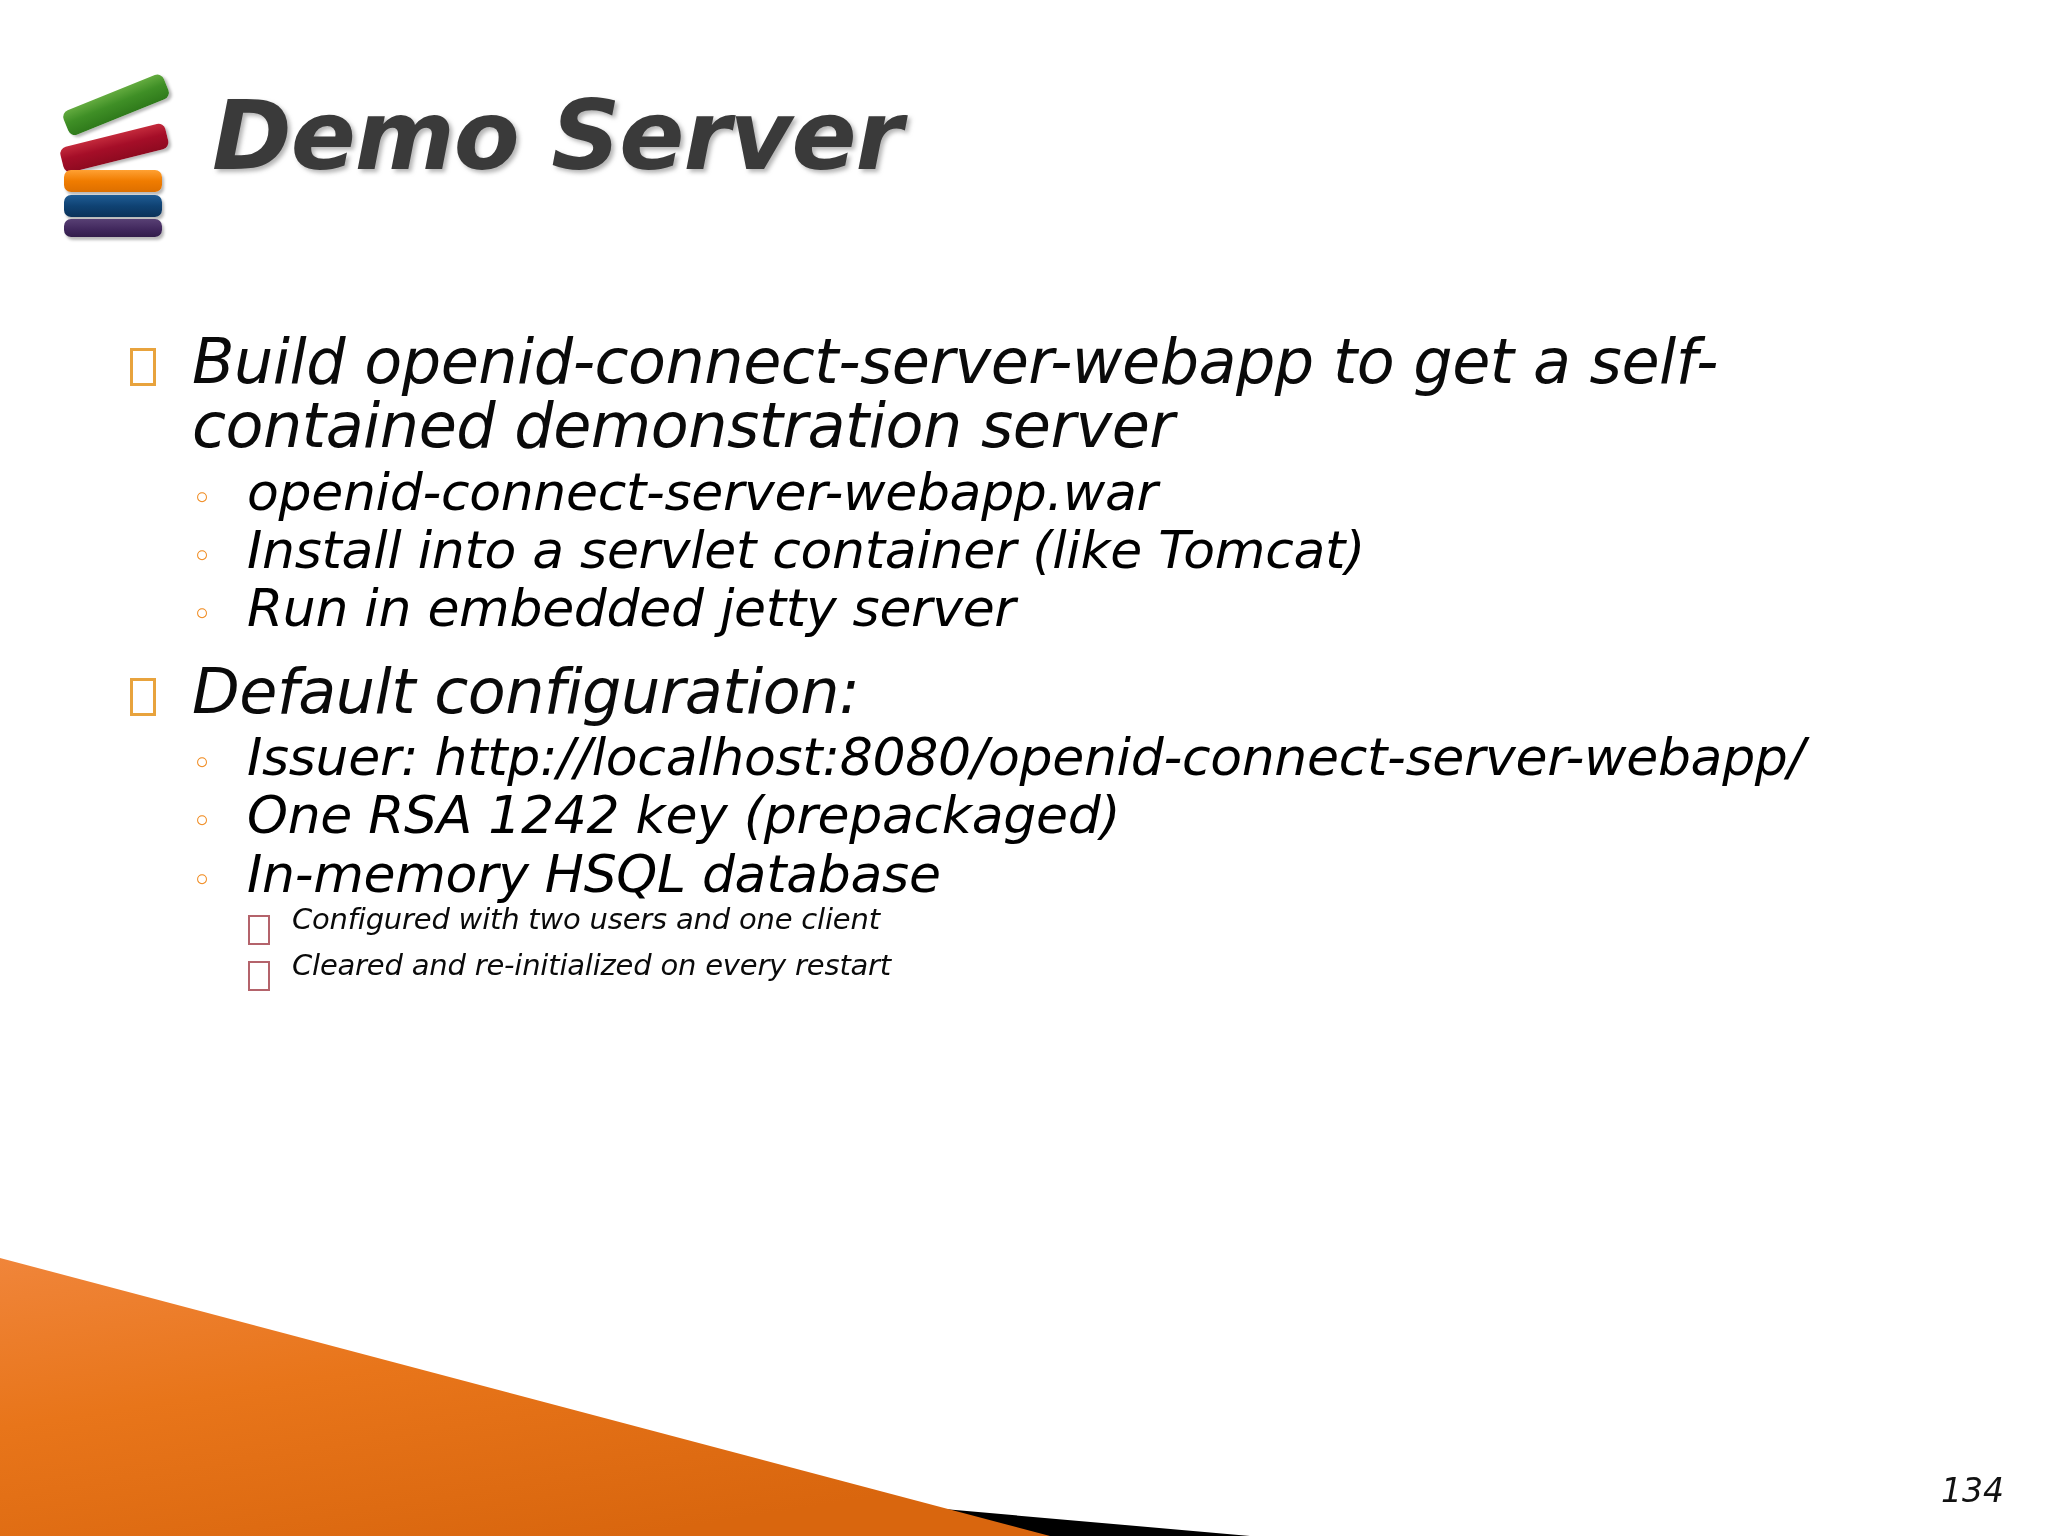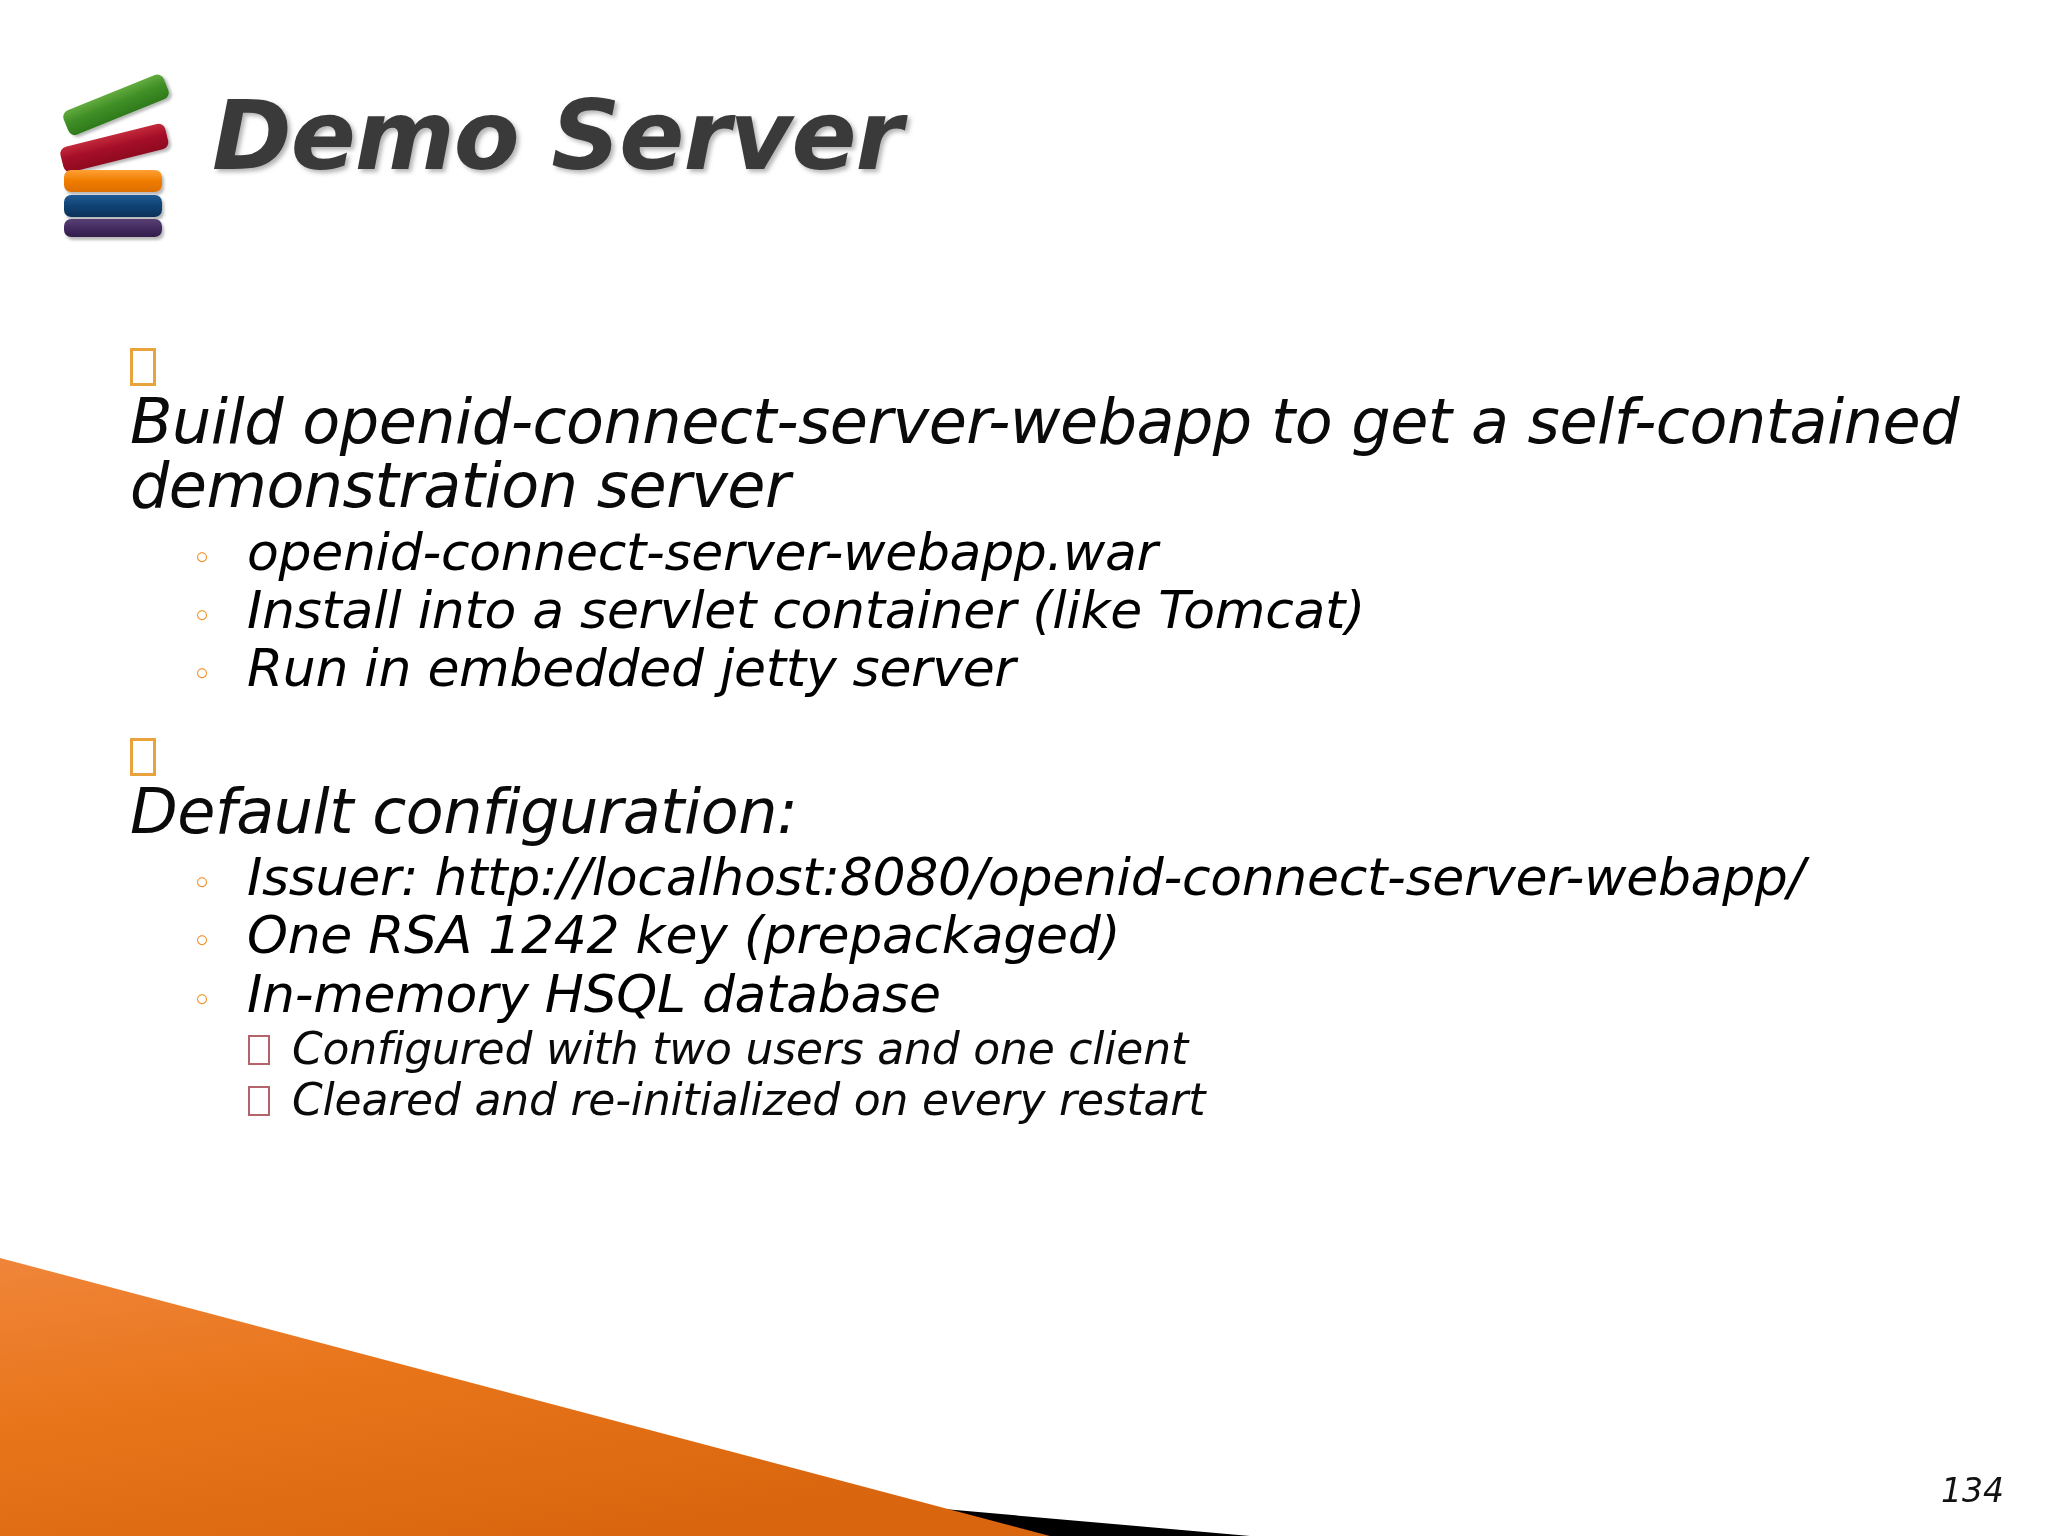--- a/index.html
+++ b/index.html
@@ -98,21 +98,20 @@
     display: inline-block;
     text-align: left;
   }
   .btext {
     flex: 1 1 auto;
   }
 
   
   .lvl1 {
     margin-bottom: 4px;
-    flex-direction: column;
   }
   .lvl1 .marker {
     width: 62px;
     color: #e0962a;
   }
   .lvl1 .tofu {
     display: inline-block;
     width: 26px;
     height: 38px;
     border: 3px solid #e8a33d;
@@ -155,21 +154,21 @@
   }
   .lvl3 .tofu {
     display: inline-block;
     width: 22px;
     height: 30px;
     border: 2px solid #b4636b;
     box-sizing: border-box;
     margin-top: 12px;
   }
   .lvl3 .btext {
-    font-size: 44px;
+    font-size: 29px;
     line-height: 1.16;
     color: #0a0a0a;
     letter-spacing: -0.2px;
   }
 
   
   #corner-deco {
     position: absolute;
     left: 0;
     bottom: 0;

